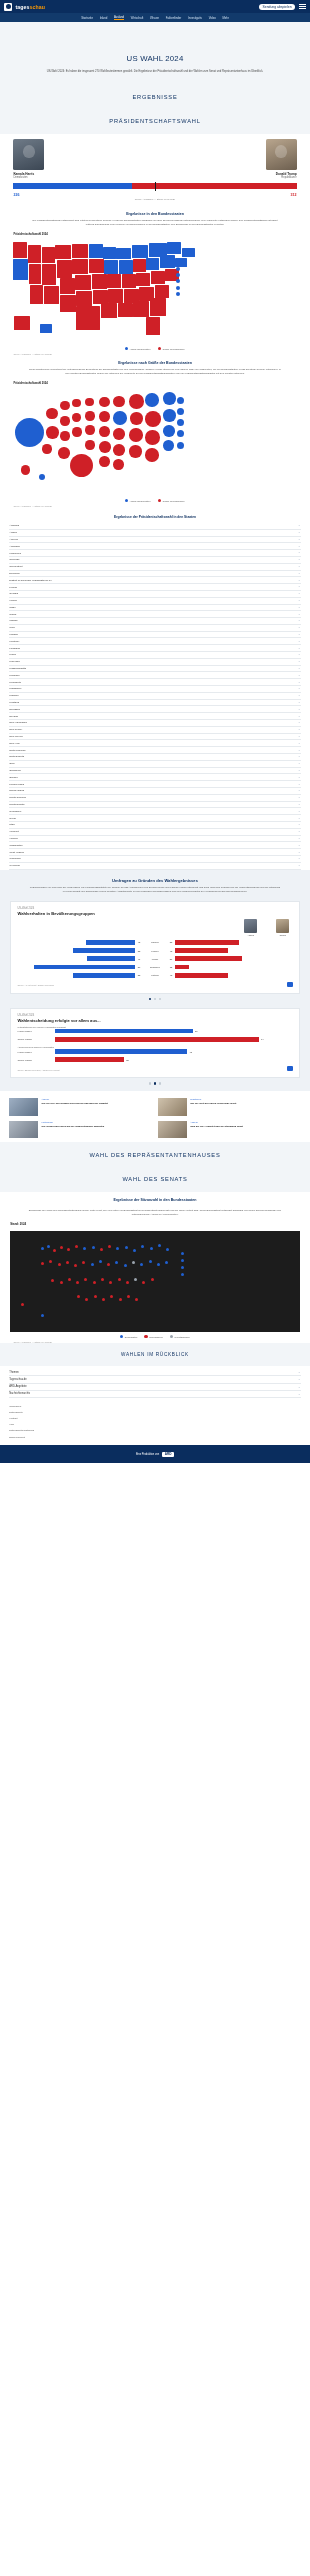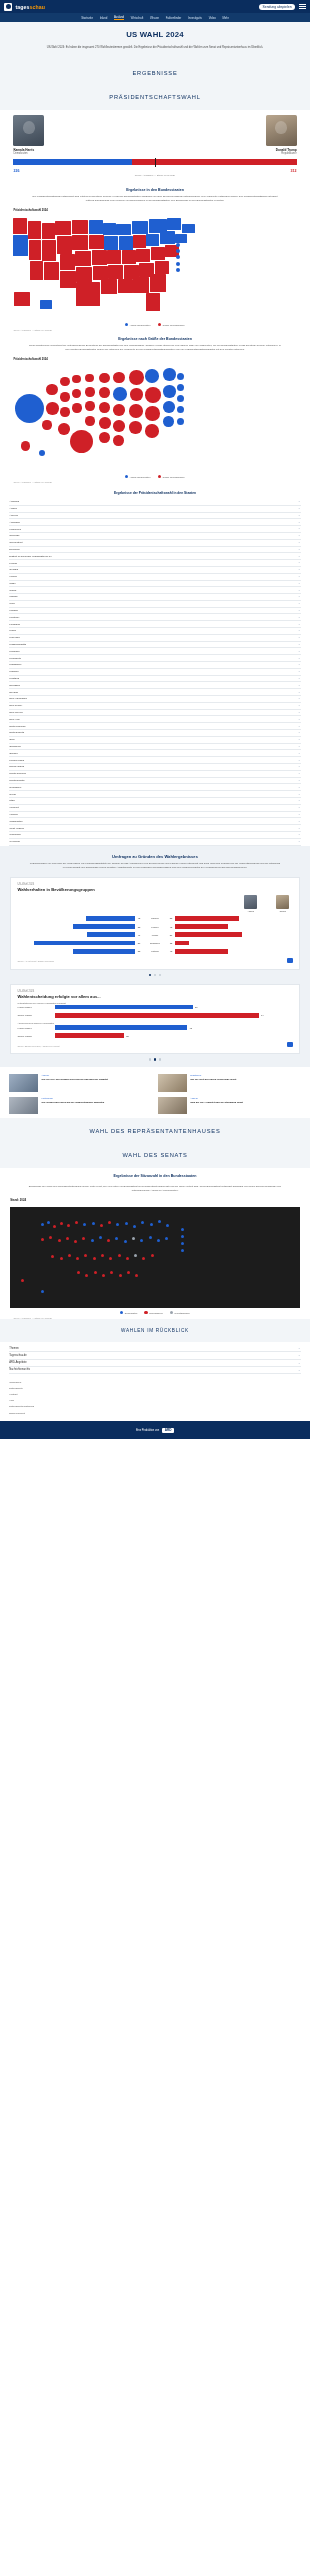--- a/index.html
+++ b/index.html
@@ -80,22 +80,23 @@
 
   
   .title-band {
     background: #f2f5f8;
     text-align: center;
     padding: 8.3px 0 7.2px 0;
   }
   .title-band h1 {
     font-size: 7.8px;
     color: #0a2d5e;
-    font-weight: bold;
+    font-weight: normal;
     letter-spacing: 0.2px;
+    margin-top: 24px;
   }
   .intro-text {
     background: #f2f5f8;
     padding: 0 24px 9.3px 24px;
     text-align: center;
     font-size: 2.7px;
     line-height: 1.8;
     color: #4a4a4a;
   }
 

